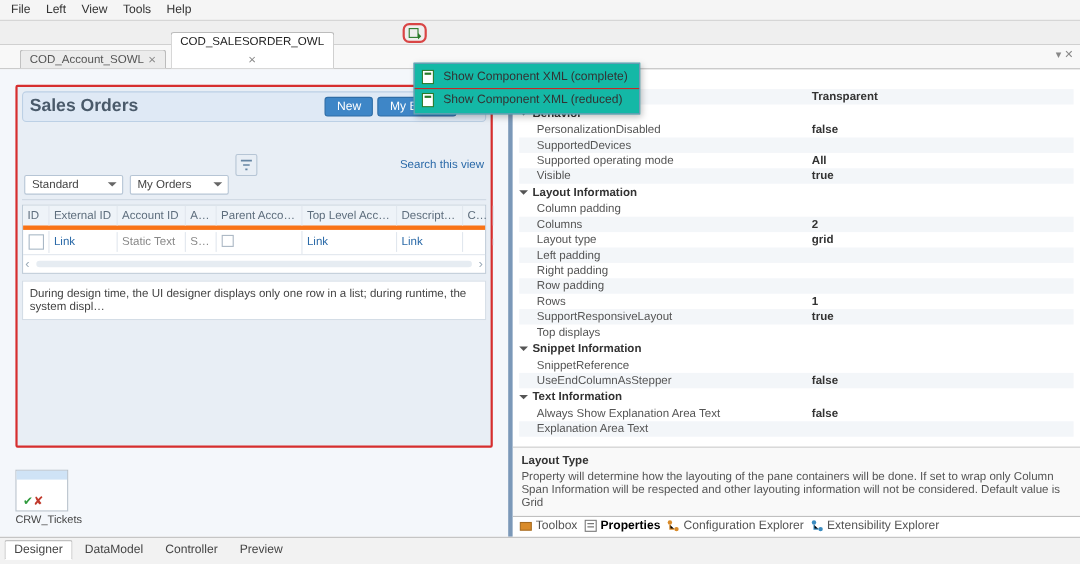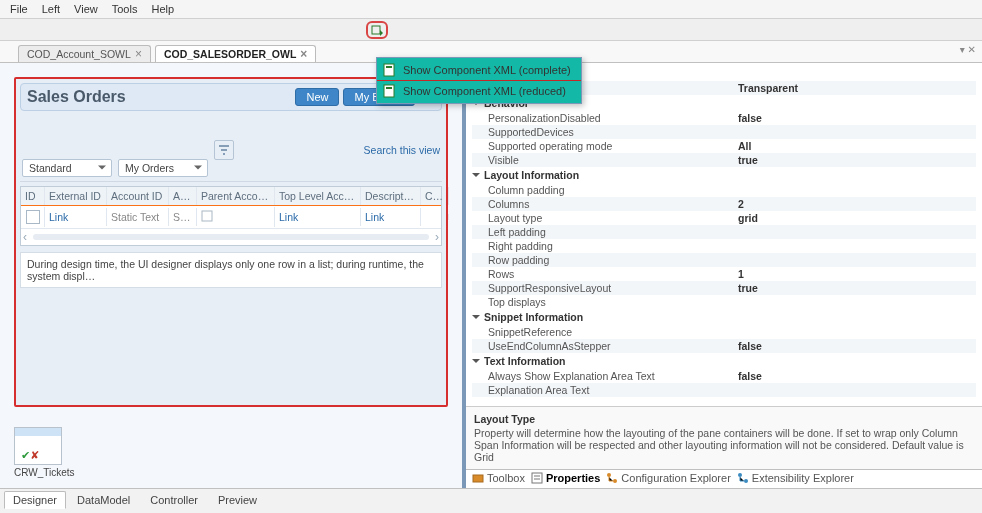--- a/index.html
+++ b/index.html
@@ -14,21 +14,21 @@
   .toolbar .spacer { flex: 0 0 360px; }
   .tb-btn { width: 22px; height: 18px; border: 2px solid #d94545; border-radius: 6px; display: flex; align-items: center; justify-content: center; }
   .dropdown-menu { position: absolute; left: 376px; top: 38px; background: #14b8a6; border: 1px solid #7b98b8; box-shadow: 2px 2px 6px rgba(0,0,0,.25); z-index: 50; padding: 2px 0; min-width: 200px; }
   .dropdown-item { display: flex; align-items: center; gap: 6px; padding: 3px 10px 3px 6px; }
   .menu-icon { width: 14px; height: 14px; flex-shrink: 0; }
   .underline-red { border-bottom: 1px solid #c62828; }
   
   
   .doc-tabs { display: flex; align-items: flex-end; height: 22px; padding-left: 18px; background: #f8f8f8; border-bottom: 1px solid #c0c0c0; gap: 4px; position: relative; }
   .doc-tab { padding: 2px 8px; border: 1px solid #bcbcbc; border-bottom: none; border-radius: 3px 3px 0 0; background: #ececec; font-size: 10.5px; color: #555; display: flex; align-items: center; gap: 4px; }
-  .doc-tab.active { background: #fff; color: #222; font-weight: 700; }
+  .doc-tab.active { background: #fff; color: #222; font-weight: 400; flex-direction: column; }
   .doc-close { color: #888; font-size: 12px; line-height: 1; }
   .right-tab-tools { position: absolute; right: 6px; top: 3px; color: #888; font-size: 10px; }
   
   
   .main { display: flex; height: calc(513px - 18px - 22px - 22px - 26px); }
   .left-pane { width: 466px; border-right: 4px solid #7b98b8; background: #f4f7fb; position: relative; padding: 14px; }
   .right-pane { flex: 1; display: flex; flex-direction: column; overflow: hidden; }
   
   
   .design-frame { border: 2px solid #d62e2e; height: 330px; background: #e8eef5; border-radius: 2px; padding: 4px; position: relative; }
@@ -41,21 +41,21 @@
   .gear { width: 16px; height: 16px; color: #6b7c8c; display: flex; align-items: center; justify-content: center; }
   
   .filter-row { display: flex; gap: 6px; align-items: center; margin-top: 8px; padding: 4px 2px; border-bottom: 1px solid #cfd8e3; }
   .combo { border: 1px solid #b6c5d5; background: #fff; padding: 2px 18px 2px 6px; font-size: 10.5px; color: #444; position: relative; min-width: 90px; border-radius: 2px; margin-top: 36px; }
   .combo::after { content: ""; position: absolute; right: 5px; top: 50%; transform: translateY(-30%); border: 4px solid transparent; border-top-color: #666; }
   .search-link { margin-left: auto; color: #2b6aa8; font-size: 10.5px; }
   .filter-icon-box { width: 20px; height: 20px; border: 1px solid #b6c5d5; border-radius: 2px; display: flex; align-items: center; justify-content: center; color: #6685a3; }
   
   .grid { margin-top: 4px; border: 1px solid #c0cdd9; background: #fff; font-size: 10.5px; }
   .grid-head, .grid-row { display: grid; grid-template-columns: 24px 62px 62px 28px 78px 86px 60px 28px; align-items: center; }
-  .grid-head { background: #eef3f8; color: #5e6e7d; border-bottom: 1px solid #f97316; }
+  .grid-head { background: #eef3f8; color: #5e6e7d; border-bottom: 4px solid #f97316; }
   .grid-head > div, .grid-row > div { padding: 3px 4px; border-right: 1px solid #e1e7ee; white-space: nowrap; overflow: hidden; text-overflow: ellipsis; }
   .grid-row { height: 22px; color: #446; }
   .grid-row .link { color: #2b6aa8; }
   .grid-row .static { color: #888; }
   .checkbox-cell { width: 14px; height: 14px; border: 1px solid #a9b8c6; margin: auto; }
   .grid-scroll { display: flex; justify-content: space-between; align-items: center; padding: 1px 2px; color: #9aaab8; border-top: 1px solid #e1e7ee; font-size: 12px; }
   
   .note-row { margin-top: 6px; background: #fff; border: 1px solid #d4dde6; padding: 5px 6px; font-size: 10.5px; color: #444; }
   
   

